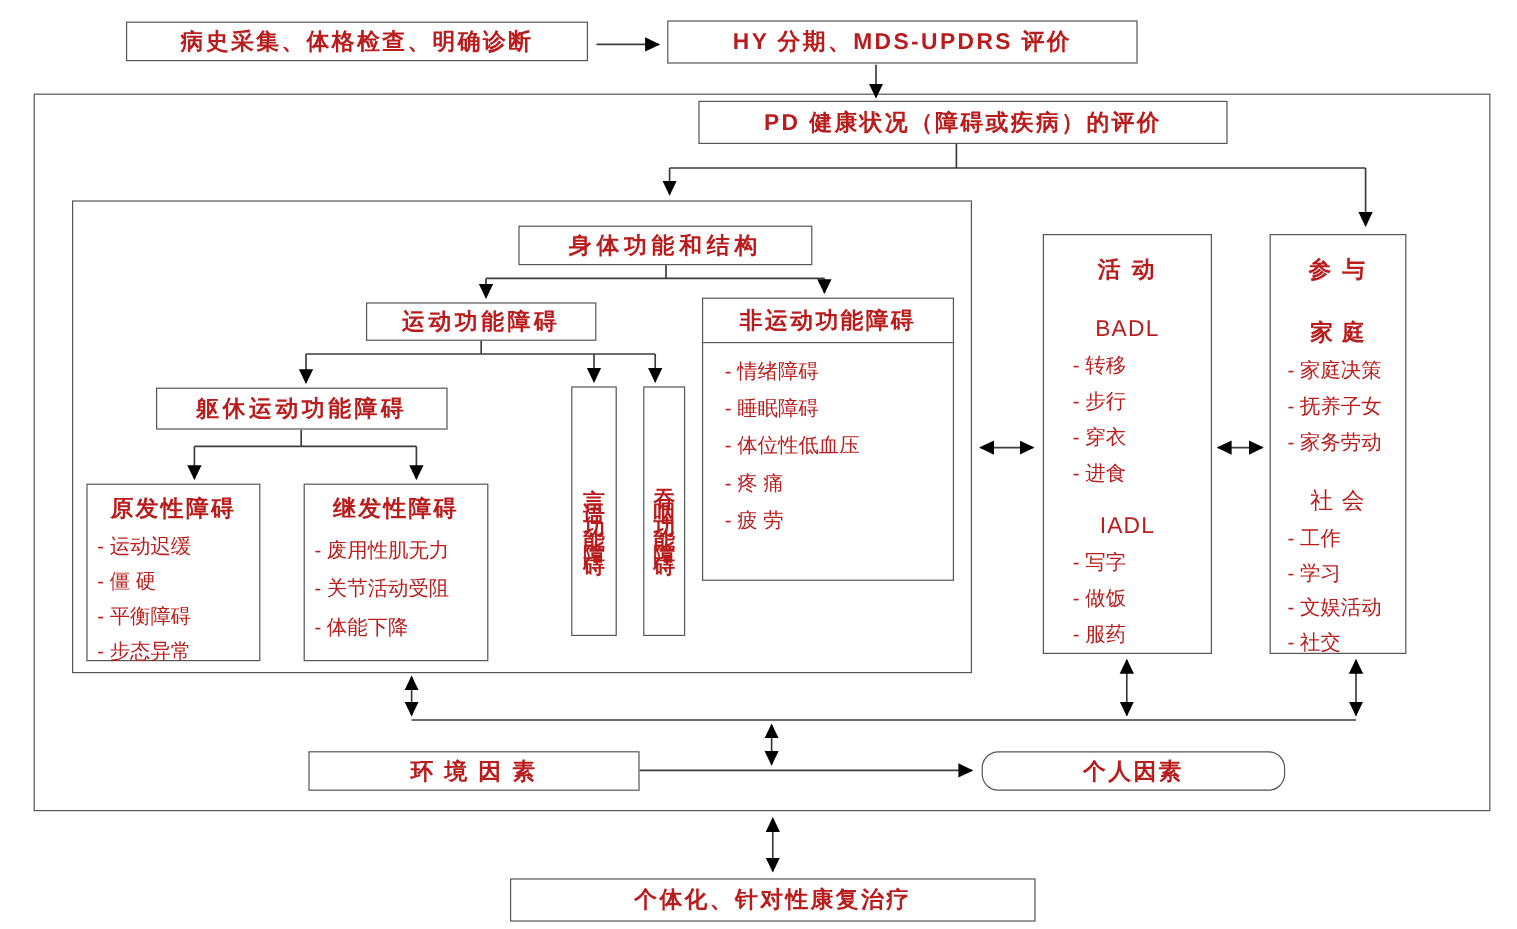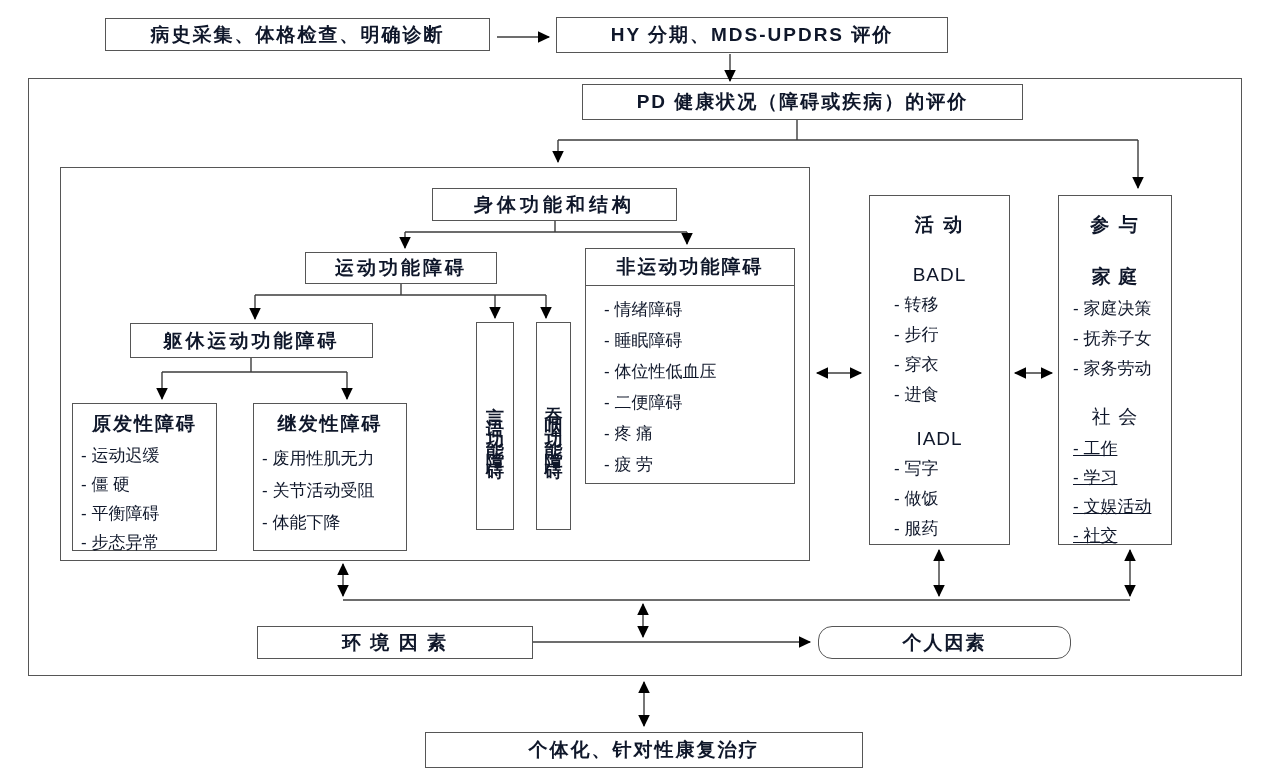--- a/index.html
+++ b/index.html
@@ -1,18 +1,18 @@
 <!DOCTYPE html>
 <html><head>
 <meta charset="utf-8">
 <style>
   html,body{margin:0;padding:0;background:#fff;}
   .canvas{
     position:relative;width:1264px;height:774px;background:#fff;overflow:hidden;
-    font-family:"Liberation Sans","DejaVu Sans",sans-serif;color:#0f172a;
+    font-family:"Liberation Sans","DejaVu Sans",sans-serif;color:#b91c1c;
   }
   .connectors{position:absolute;left:0;top:0;z-index:1;}
   .frame{position:absolute;border:1px solid #565656;background:transparent;z-index:0;}
   .bx{
     position:absolute;border:1px solid #565656;background:#fff;z-index:2;
     display:flex;align-items:center;justify-content:center;
     font-size:19px;font-weight:600;letter-spacing:2px;box-sizing:border-box;
   }
   .listbox{
     position:absolute;border:1px solid #565656;background:#fff;z-index:2;
@@ -133,21 +133,20 @@
   </div>
 
   <div class="listbox" style="left:585px;top:248px;width:210px;height:236px;">
     <div class="hdr">
       <span class="title">非运动功能障碍</span>
     </div>
     <div class="items" style="padding:8px 4px 0 18px;">
       <div>- 情绪障碍</div>
       <div>- 睡眠障碍</div>
       <div>- 体位性低血压</div>
-      <div>- 二便障碍</div>
       <div>- 疼 痛</div>
       <div>- 疲 劳</div>
     </div>
   </div>
 
   <div class="listbox" style="left:869px;top:195px;width:141px;height:350px;">
     <div class="title" style="margin-top:16px;">活 动</div>
     <div class="grp" style="margin-top:26px;">BADL</div>
     <div class="items" style="padding:4px 2px 0 24px;">
       <div style="line-height:30px;">- 转移</div>
@@ -165,21 +164,21 @@
 
   <div class="listbox" style="left:1058px;top:195px;width:114px;height:350px;">
     <div class="title" style="margin-top:16px;">参 与</div>
     <div class="grp" style="margin-top:26px;font-weight:600;">家 庭</div>
     <div class="items" style="padding:4px 2px 0 14px;">
       <div style="line-height:30px;">- 家庭决策</div>
       <div style="line-height:30px;">- 抚养子女</div>
       <div style="line-height:30px;">- 家务劳动</div>
     </div>
     <div class="grp" style="margin-top:20px;font-weight:400;">社 会</div>
-    <div class="items" style="padding:4px 2px 0 14px;text-decoration:underline;">
+    <div class="items" style="padding:4px 2px 0 14px;">
       <div style="line-height:29px;">- 工作</div>
       <div style="line-height:29px;">- 学习</div>
       <div style="line-height:29px;">- 文娱活动</div>
       <div style="line-height:29px;">- 社交</div>
     </div>
   </div>
 
   <div class="bx" style="left:257px;top:626px;width:276px;height:33px;">
     <span>环 境 因 素</span>
   </div>

